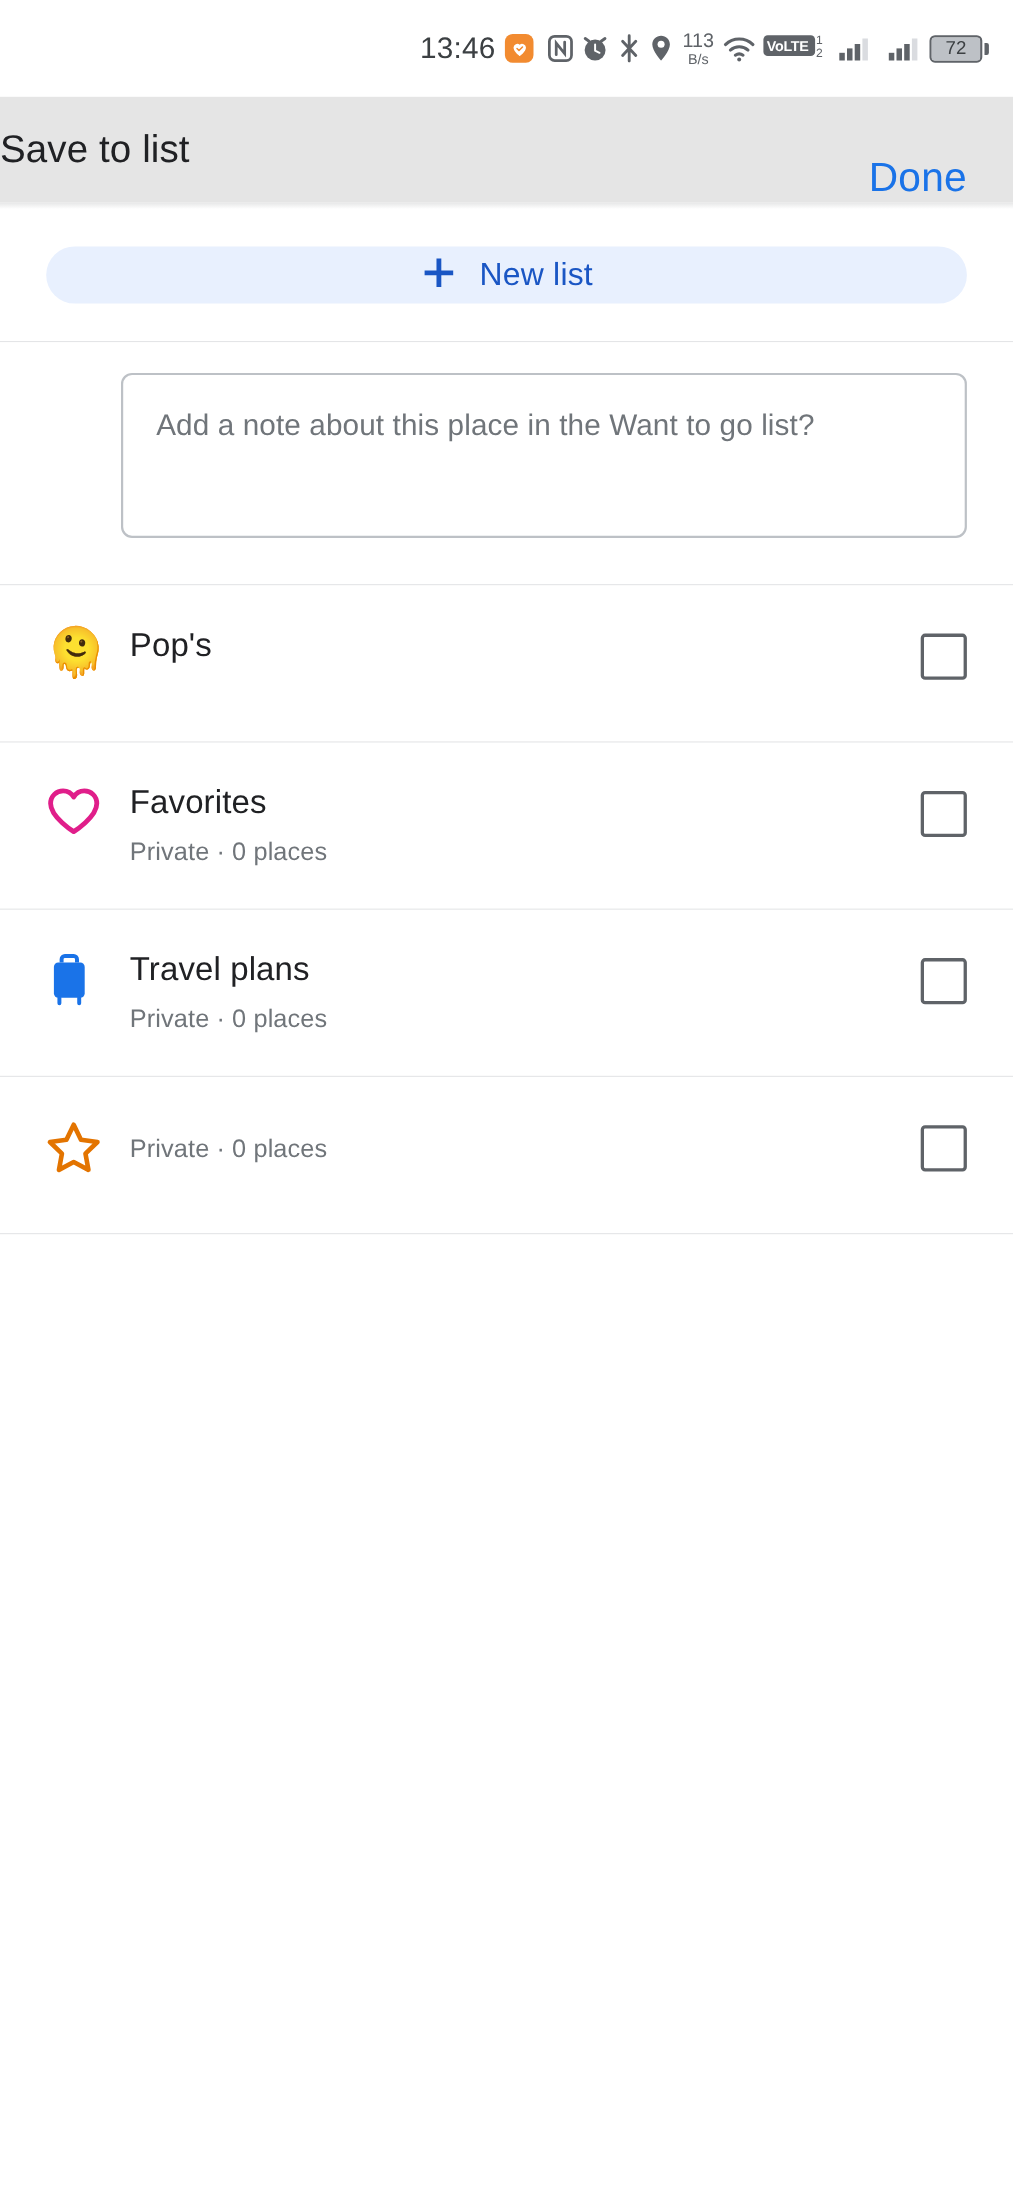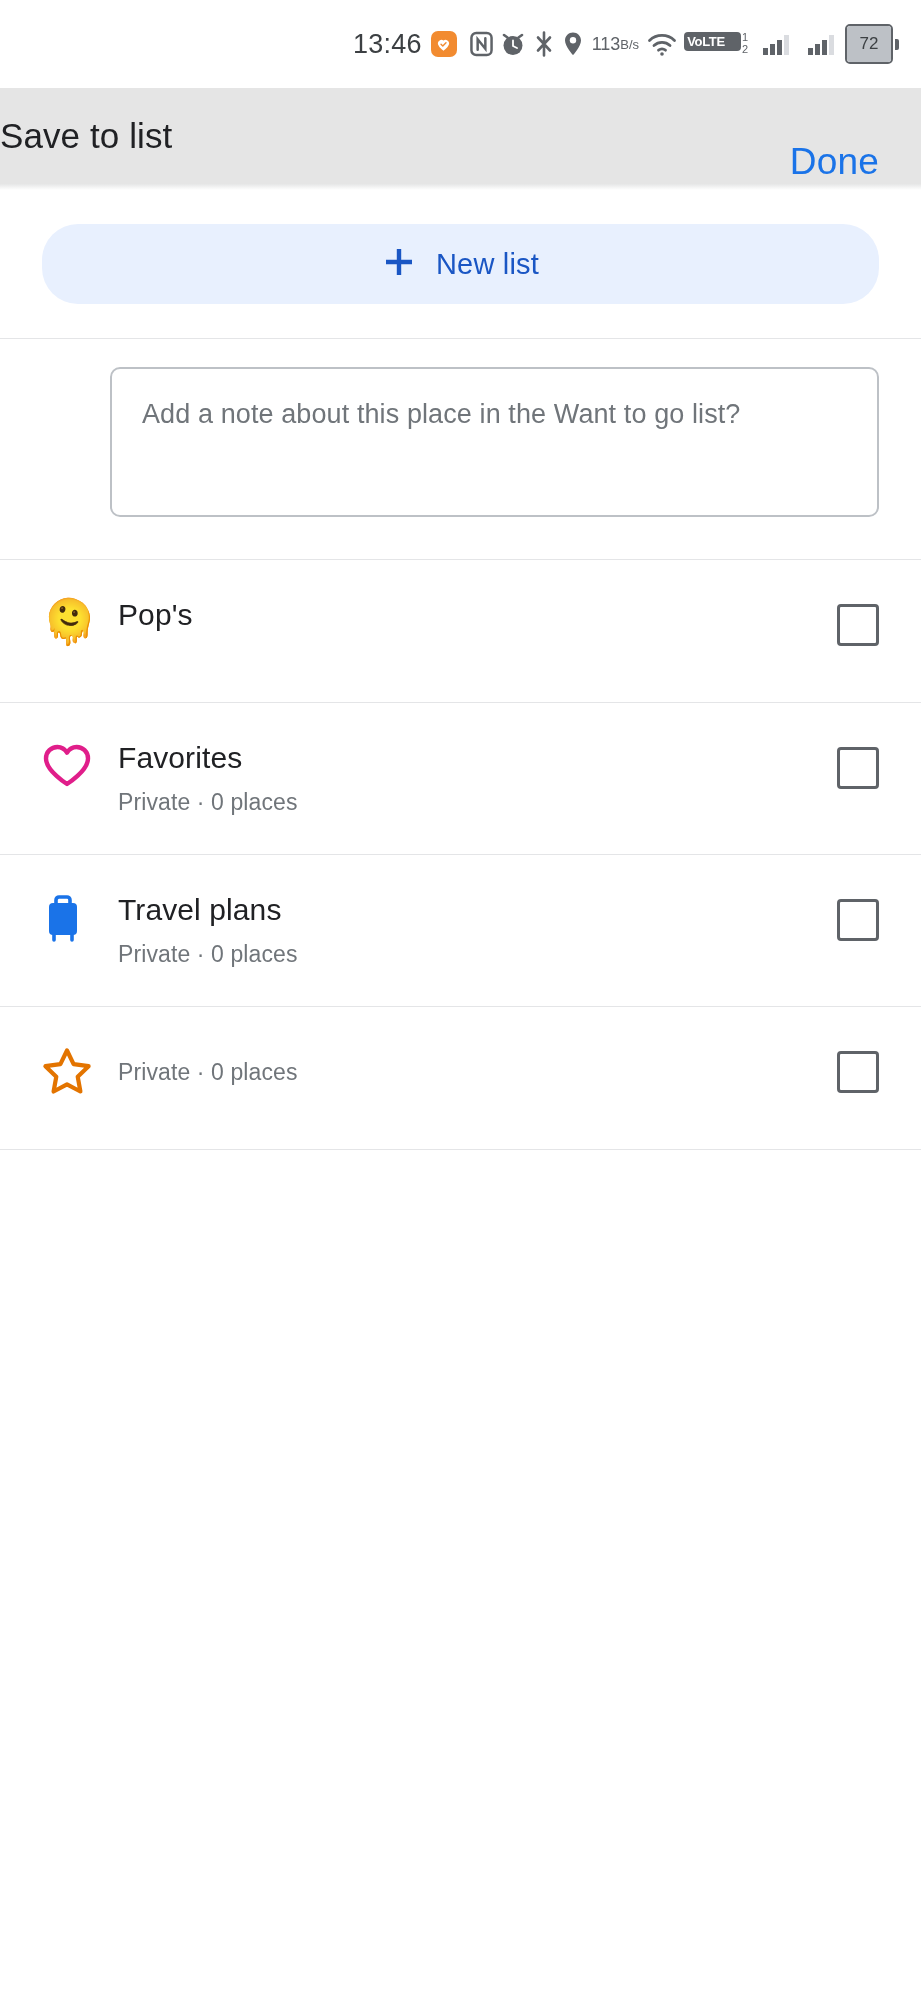--- a/index.html
+++ b/index.html
@@ -26,38 +26,38 @@
   }
   .sb-item { display:flex; align-items:center; justify-content:center; }
   .sb-gap { width: 13px; }
   .sb-gap-s { width: 7px; }
   .heart-badge {
     width: 26px; height: 26px; border-radius: 7px; background: #f28b30;
     display:flex; align-items:center; justify-content:center;
   }
   .heart-badge svg { display:block; }
   .sb-net {
-    display:flex; align-items:center; justify-content:center;
+    display:flex; flex-direction:column; align-items:center; justify-content:center;
     line-height: 1; color:#5f6368; margin: 0 1px;
   }
   .sb-net .n1 { font-size: 18px; }
   .sb-net .n2 { font-size: 13px; margin-top:1px; }
   .volte-box {
     border-radius: 4px; background:#5f6368; color:#fff;
-    font-size: 13px; font-weight: bold; padding: 2px 16px 2px 3px;
+    font-size: 13px; font-weight: bold; padding: 2px 6px 2px 3px;
     letter-spacing: -0.3px;
   }
   .volte-wrap { display:flex; align-items:flex-start; }
   .volte-sub { display:flex; flex-direction:column; font-size:11px; line-height:1.05; color:#5f6368; margin-left:1px; }
   .battery {
     display:flex; align-items:center;
   }
   .battery-body {
     border: 2px solid #5f6368; border-radius: 5px;
-    width: 48px; height: 40px; display:flex; align-items:center; justify-content:center;
+    width: 48px; height: 25px; display:flex; align-items:center; justify-content:center;
   }
   .battery-fill {
     background: #bdc1c6; width: 100%; height: 100%; border-radius:3px;
     display:flex; align-items:center; justify-content:center;
     font-size: 17px; color:#3c4043; font-weight:500;
   }
   .battery-tip { width:4px; height:11px; background:#5f6368; border-radius:0 2px 2px 0; margin-left:2px; }
 
   
   .header {
@@ -75,21 +75,21 @@
     margin-top: 26px;
   }
   .header-shadow {
     height: 6px;
     background: linear-gradient(to bottom, rgba(60,64,67,.13), rgba(60,64,67,0));
   }
 
   
   .newlist-wrap { padding: 34px 42px 34px 42px; background:#fff; }
   .newlist-btn {
-    height: 80px; border-radius: 36px; background: #e8f0fe;
+    height: 52px; border-radius: 36px; background: #e8f0fe;
     display:flex; align-items:center; justify-content:center; gap:20px;
     cursor:pointer;
   }
   .newlist-plus { display:block; }
   .newlist-label { font-size: 29px; color:#1a56c4; font-weight:500; letter-spacing:.2px; }
 
   
   .rows { background:#fff; }
   .row-sep { height: 1px; background:#e4e5e7; }
   .row {

